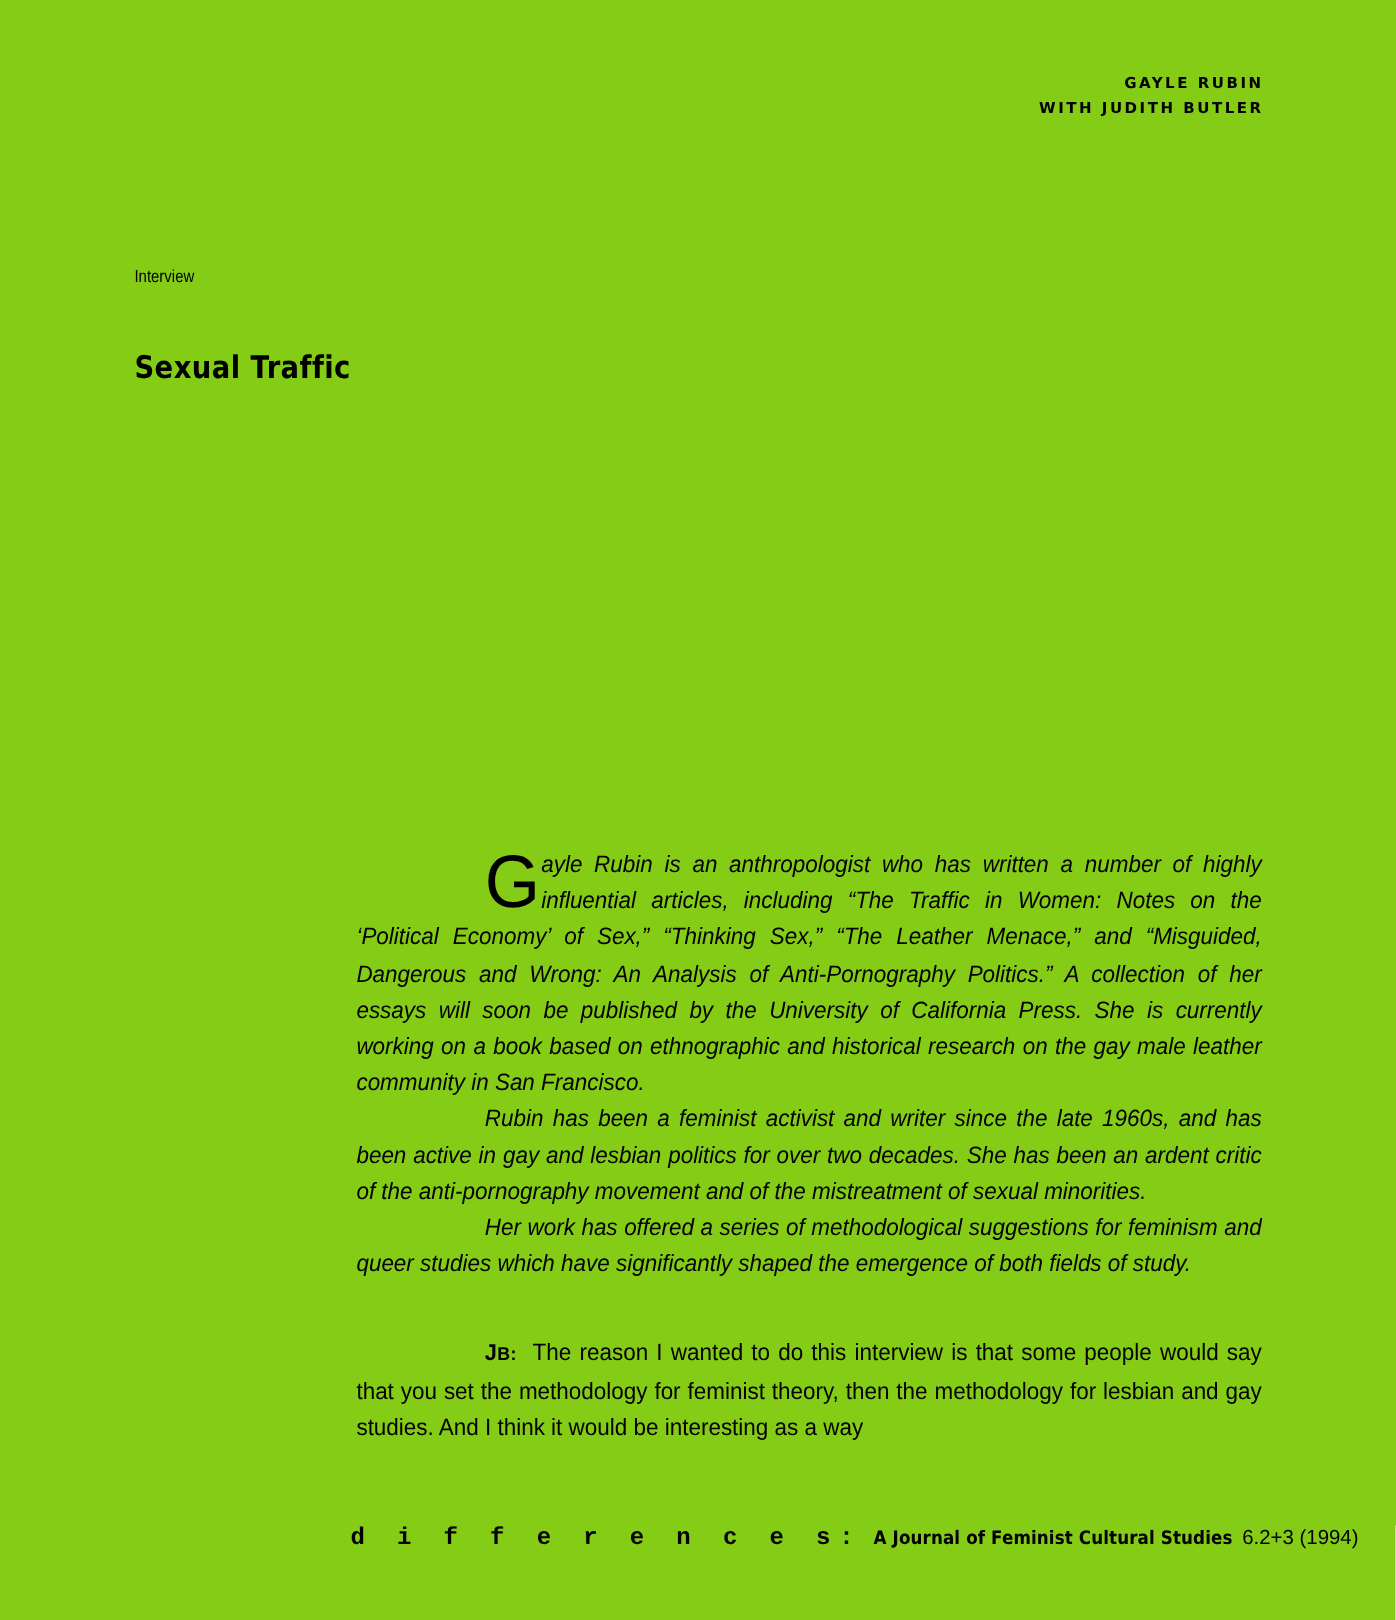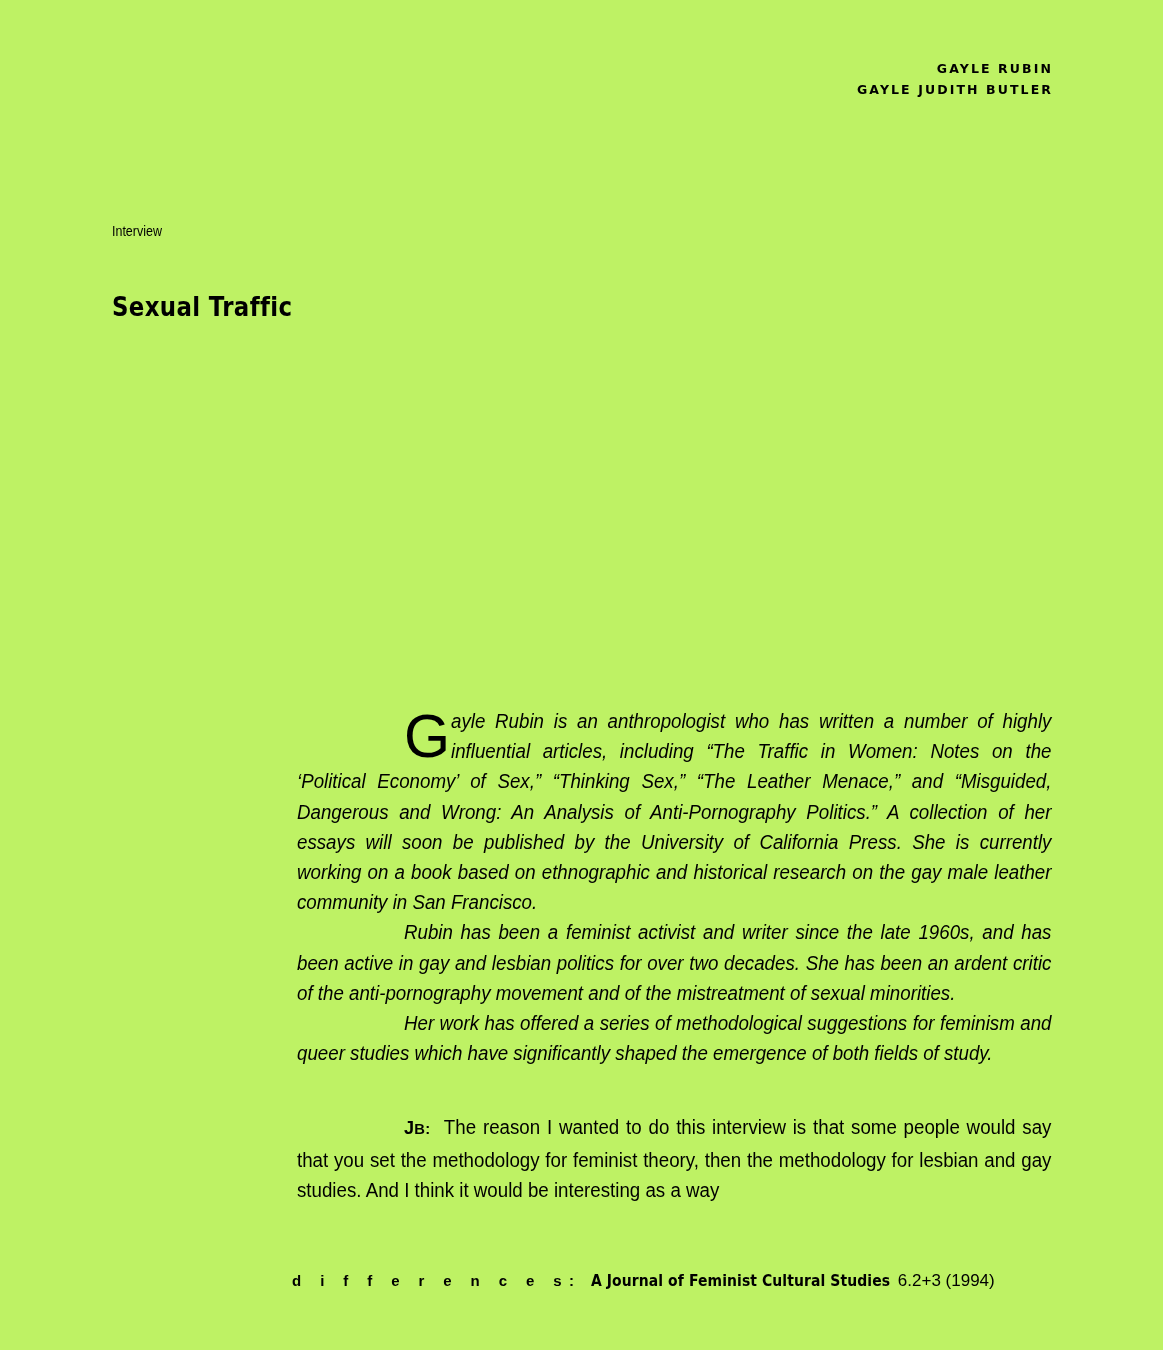--- a/index.html
+++ b/index.html
@@ -8,21 +8,21 @@
     background: #ffffff;
   }
   body {
     font-family: "Liberation Sans", sans-serif;
     color: #000000;
   }
   .page {
     position: relative;
     width: 1163px;
     height: 1350px;
-    background: #bef264;
+    background: #84cc16;
     overflow: hidden;
   }
 
   
   .running-head {
     position: absolute;
     left: 0;
     top: 58px;
     width: 1053px;
     text-align: right;
@@ -124,23 +124,23 @@
   }
 
   
   .footer {
     position: absolute;
     left: 292px;
     top: 1271px;
     white-space: nowrap;
   }
   .footer .journal-name {
-    font-family: Liberation Sans, sans-serif;
+    font-family: Liberation Mono, monospace;
     font-weight: bold;
-    font-size: 15px;
+    font-size: 20px;
     letter-spacing: 7.4px;
     color: #000;
   }
   .footer .journal-sub {
     font-family: "DejaVu Sans", sans-serif;
     font-weight: bold;
     font-size: 15.5px;
     letter-spacing: 0.1px;
     margin-left: 9px;
     color: #000;
@@ -156,21 +156,21 @@
     color: #000;
   }
 </style>
 </head>
 <body>
 
 <div class="page">
 
   <div class="running-head">
     <div class="line">GAYLE RUBIN</div>
-    <div class="line">GAYLE JUDITH BUTLER</div>
+    <div class="line">WITH JUDITH BUTLER</div>
   </div>
 
   <div class="kicker">Interview</div>
 
   <h1 class="doc-title">Sexual Traffic</h1>
 
   <div class="body-block">
 
     <p class="para italic"><span class="dropcap">G</span><span>ayle Rubin is an anthropologist who has written a number of highly influential articles, including “The Traffic in Women: Notes on the ‘Political Economy’ of Sex,” “Thinking Sex,” “The Leather Menace,” and “Misguided, Dangerous and Wrong: An Analysis of Anti-Pornography Politics.” A collection of her essays will soon be published by the University of California Press. She is currently working on a book based on ethnographic and historical research on the gay male leather community in San Francisco.</span></p>
 

